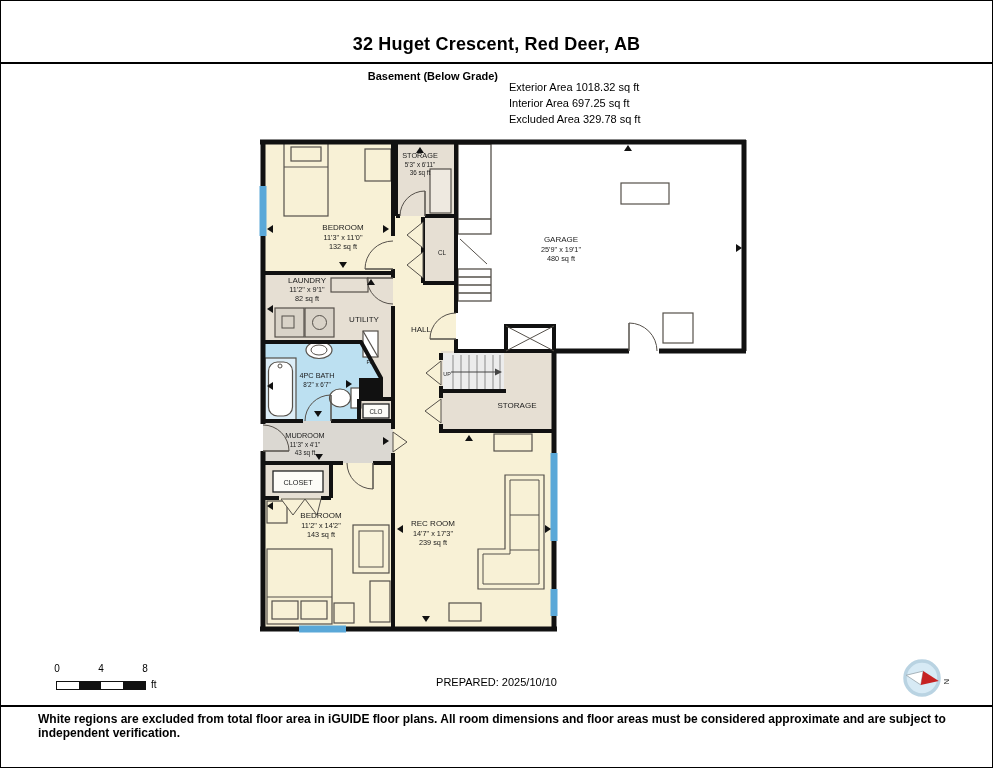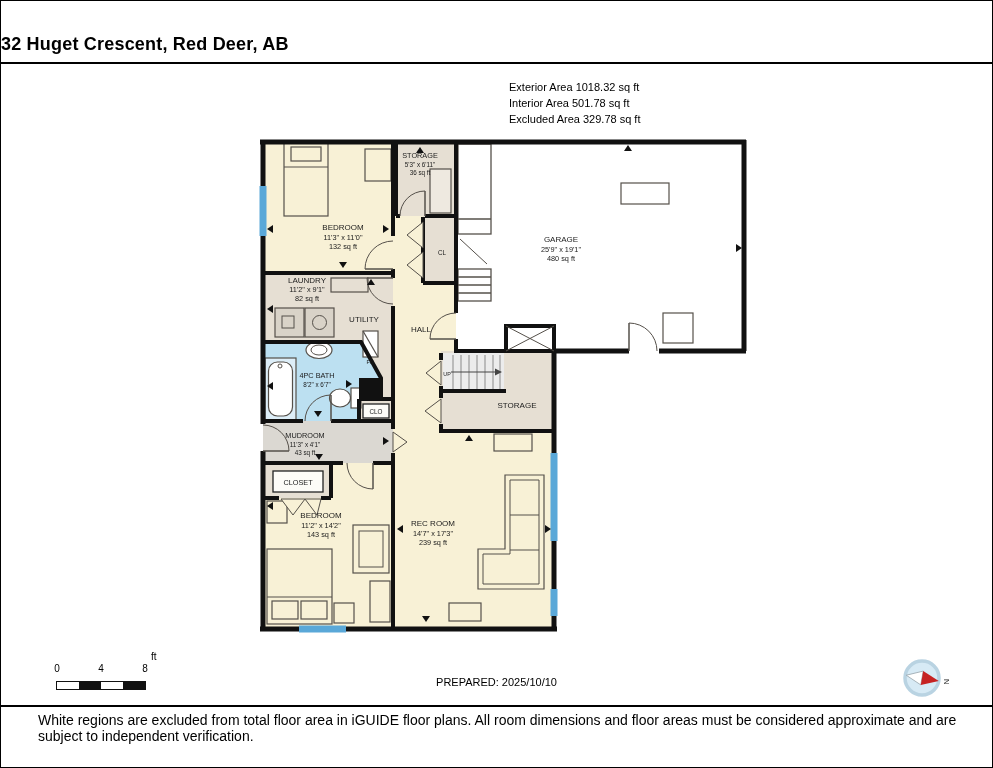--- a/index.html
+++ b/index.html
@@ -1,46 +1,47 @@
 <!DOCTYPE html>
 <html><head>
 <meta charset="utf-8">
 <style>
   html,body{margin:0;padding:0;background:#fff;}
   .page{position:relative;width:993px;height:768px;box-sizing:border-box;border:1px solid #000;
         background:#fff;font-family:"Liberation Sans",sans-serif;overflow:hidden;color:#000;}
   .abs{position:absolute;}
-  .title{top:33px;left:0;width:100%;text-align:left;font-size:18px;font-weight:bold;letter-spacing:.2px;}
+  .title{top:33px;left:0;width:100%;text-align:center;font-size:18px;font-weight:bold;letter-spacing:.2px;}
   .rule-top{top:61px;left:0;width:100%;height:2px;background:#000;}
   .floor-label{top:69px;left:0;width:497px;text-align:right;font-size:11px;font-weight:bold;}
   .areas{top:78px;left:508px;font-size:11px;line-height:16px;}
   .plan-svg{top:0;left:0;}
   svg text{font-family:"Liberation Sans",sans-serif;fill:#1b1b1b;}
   .rm{font-size:8px;text-anchor:middle;}
   .dm{font-size:7.3px;text-anchor:middle;}
   .tiny{font-size:6.3px;text-anchor:middle;}
   .micro{font-size:5.4px;text-anchor:middle;}
   .scale-num{top:662px;width:14px;text-align:center;font-size:10px;}
   .scale-bar{top:680px;left:55px;width:88px;height:7px;border:1px solid #111;display:flex;}
   .scale-bar div{flex:1;}
-  .ft-label{top:650px;left:150px;font-size:10px;}
+  .ft-label{top:678px;left:150px;font-size:10px;}
   .prepared{top:675px;left:0;width:100%;text-align:center;font-size:11px;}
   .rule-bottom{top:704px;left:0;width:100%;height:2px;background:#000;}
-  .disclaimer{top:711px;left:37px;font-size:14px;}
+  .disclaimer{top:711px;left:37px;font-size:12px;font-weight:bold;}
 </style>
 </head>
 <body>
 
 <div class="page">
 
   <div class="abs title">32 Huget Crescent, Red Deer, AB</div>
   <div class="abs rule-top"></div>
+  <div class="abs floor-label">Basement (Below Grade)</div>
   <div class="abs areas">
     <div>Exterior Area 1018.32 sq ft</div>
-    <div>Interior Area 501.78 sq ft</div>
+    <div>Interior Area 697.25 sq ft</div>
     <div>Excluded Area 329.78 sq ft</div>
   </div>
 
   <svg class="abs plan-svg" width="993" height="768" viewBox="0 0 993 768">
 
     <g>
       <rect x="262" y="139" width="130" height="133" fill="#f8f1d6"></rect>
       <rect x="395" y="139" width="60" height="76" fill="#e6dfd3"></rect>
       <rect x="392" y="215" width="63" height="215" fill="#f8f1d6"></rect>
       <rect x="422" y="215" width="33" height="67" fill="#e6dfd3"></rect>

